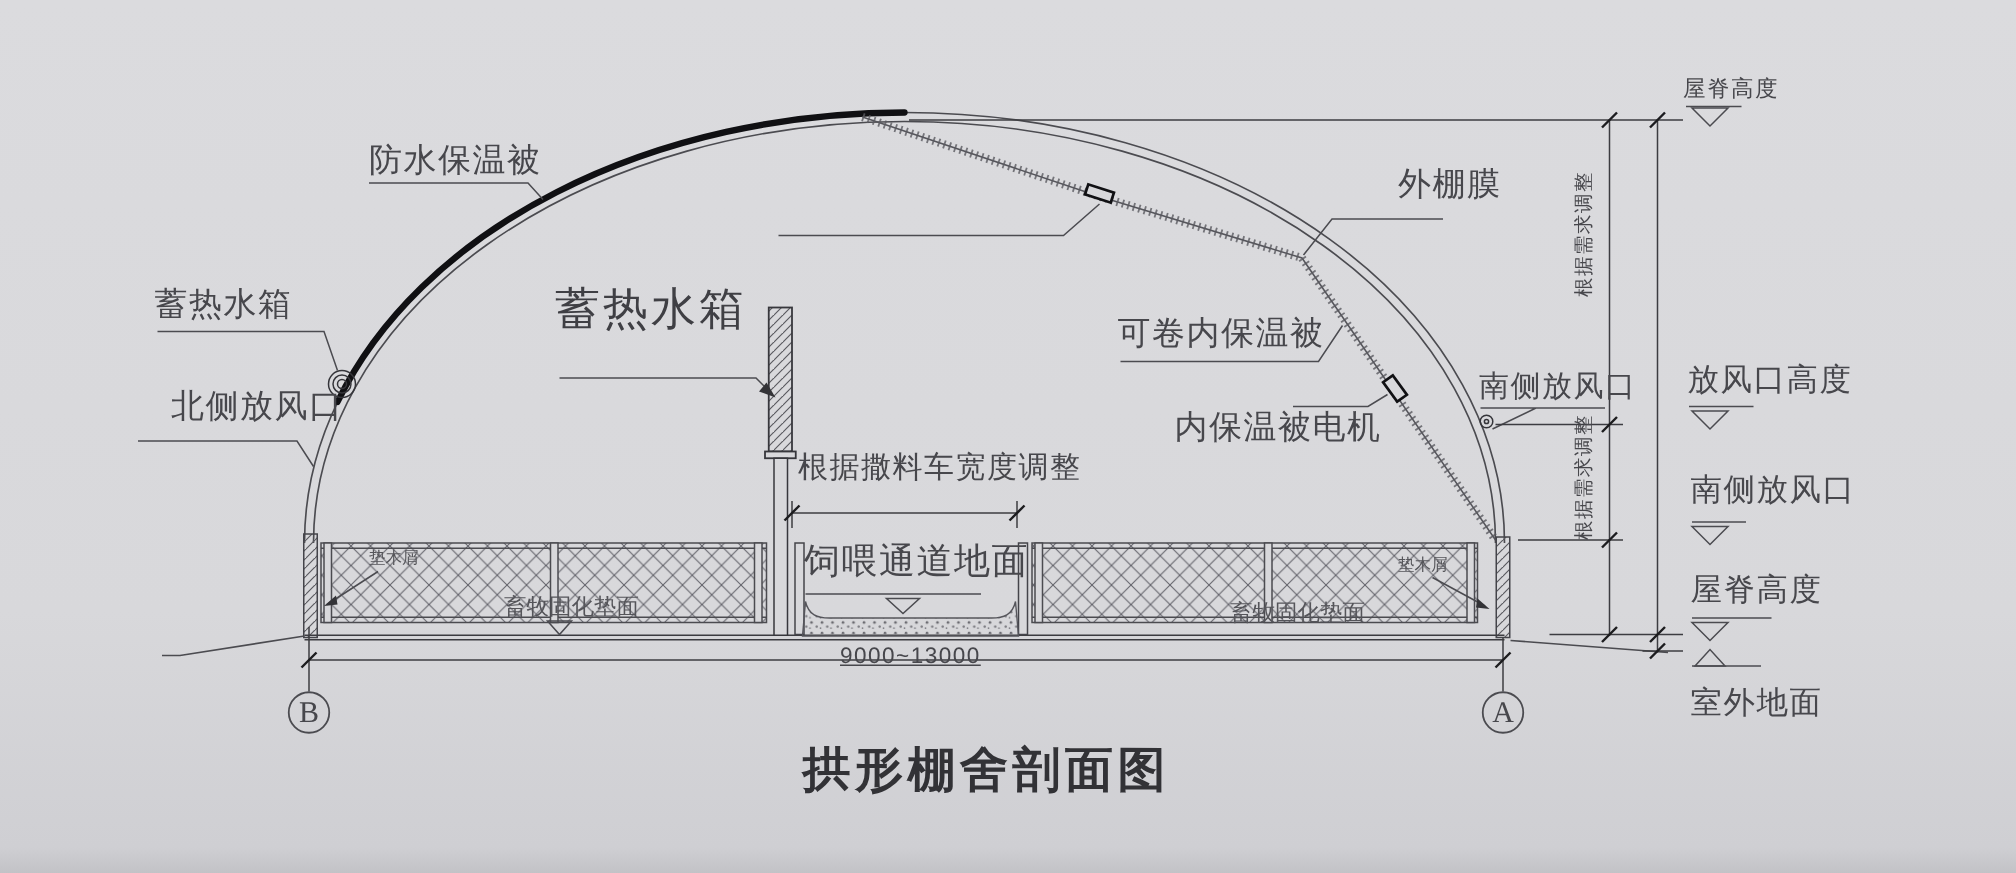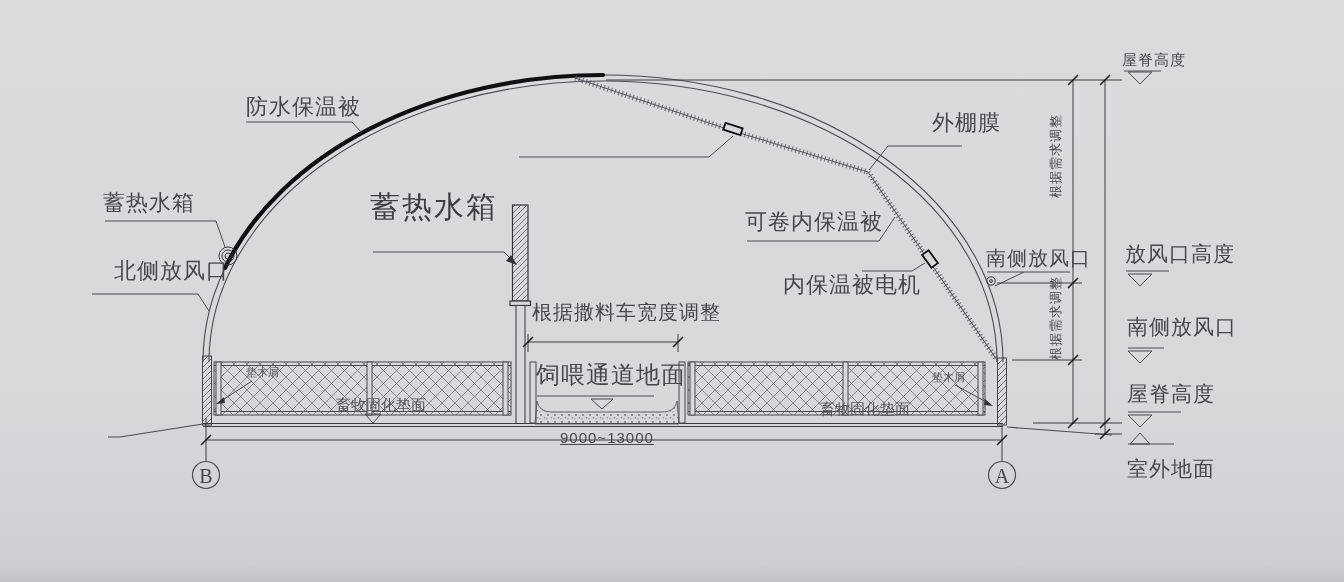--- a/index.html
+++ b/index.html
@@ -229,14 +229,15 @@
 <span class="lbl lbl-tiny" style="left:246px;top:367px;font-size:11px;">垫木屑</span>
 <span class="lbl lbl-tiny" style="left:932px;top:372px;font-size:11px;">垫木屑</span>
 <span class="lbl lbl-tiny" style="left:336px;top:397px;">畜牧固化垫面</span>
 <span class="lbl lbl-tiny" style="left:820px;top:401px;">畜牧固化垫面</span>
 
 <span class="lbl lbl-small" style="left:560px;top:430px;letter-spacing:1px;text-decoration:underline;">9000~13000</span>
 
 <span class="axis-letter" style="left:206px;top:476px;">B</span>
 <span class="axis-letter" style="left:1002px;top:476px;">A</span>
 
+<span class="title" style="left:535px;top:492px;">拱形棚舍剖面图</span>
 
 </div>
 
 </body></html>

